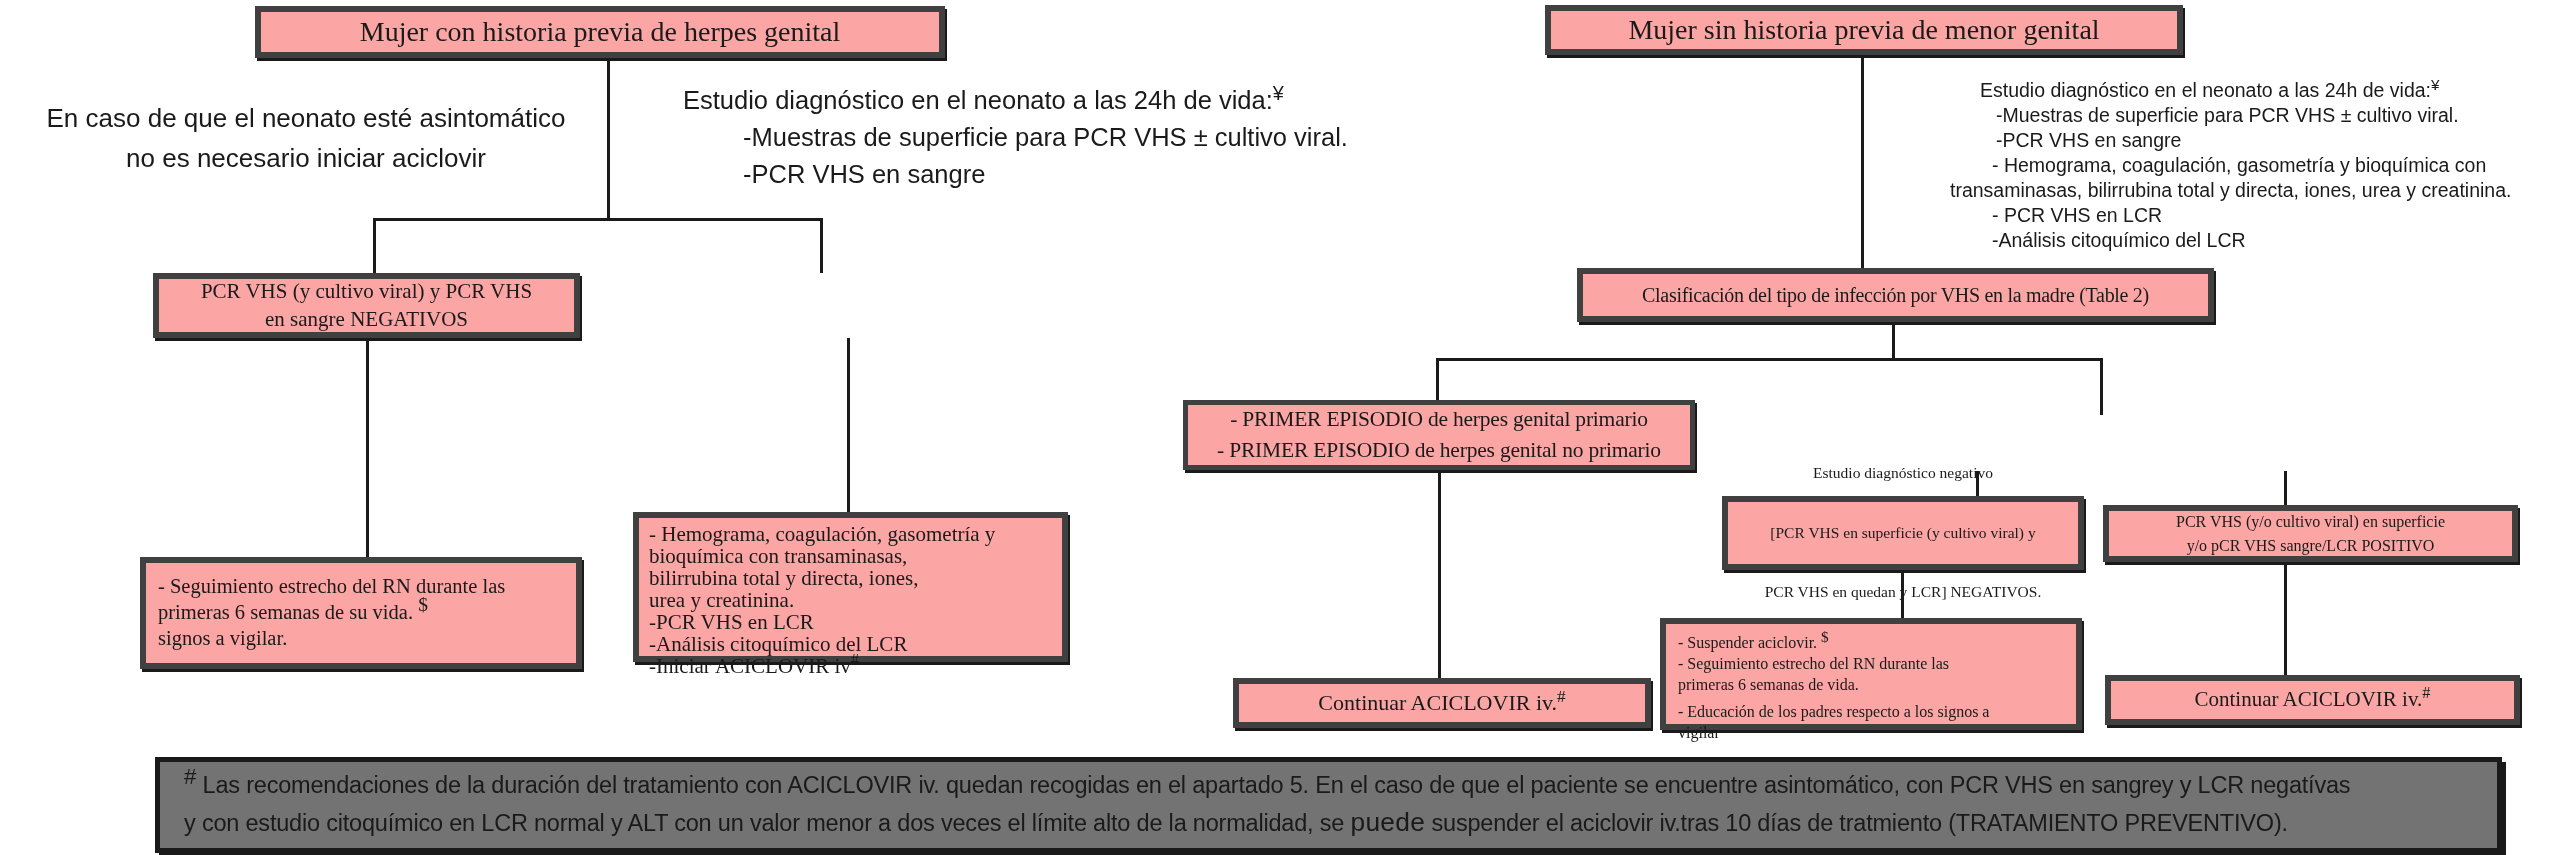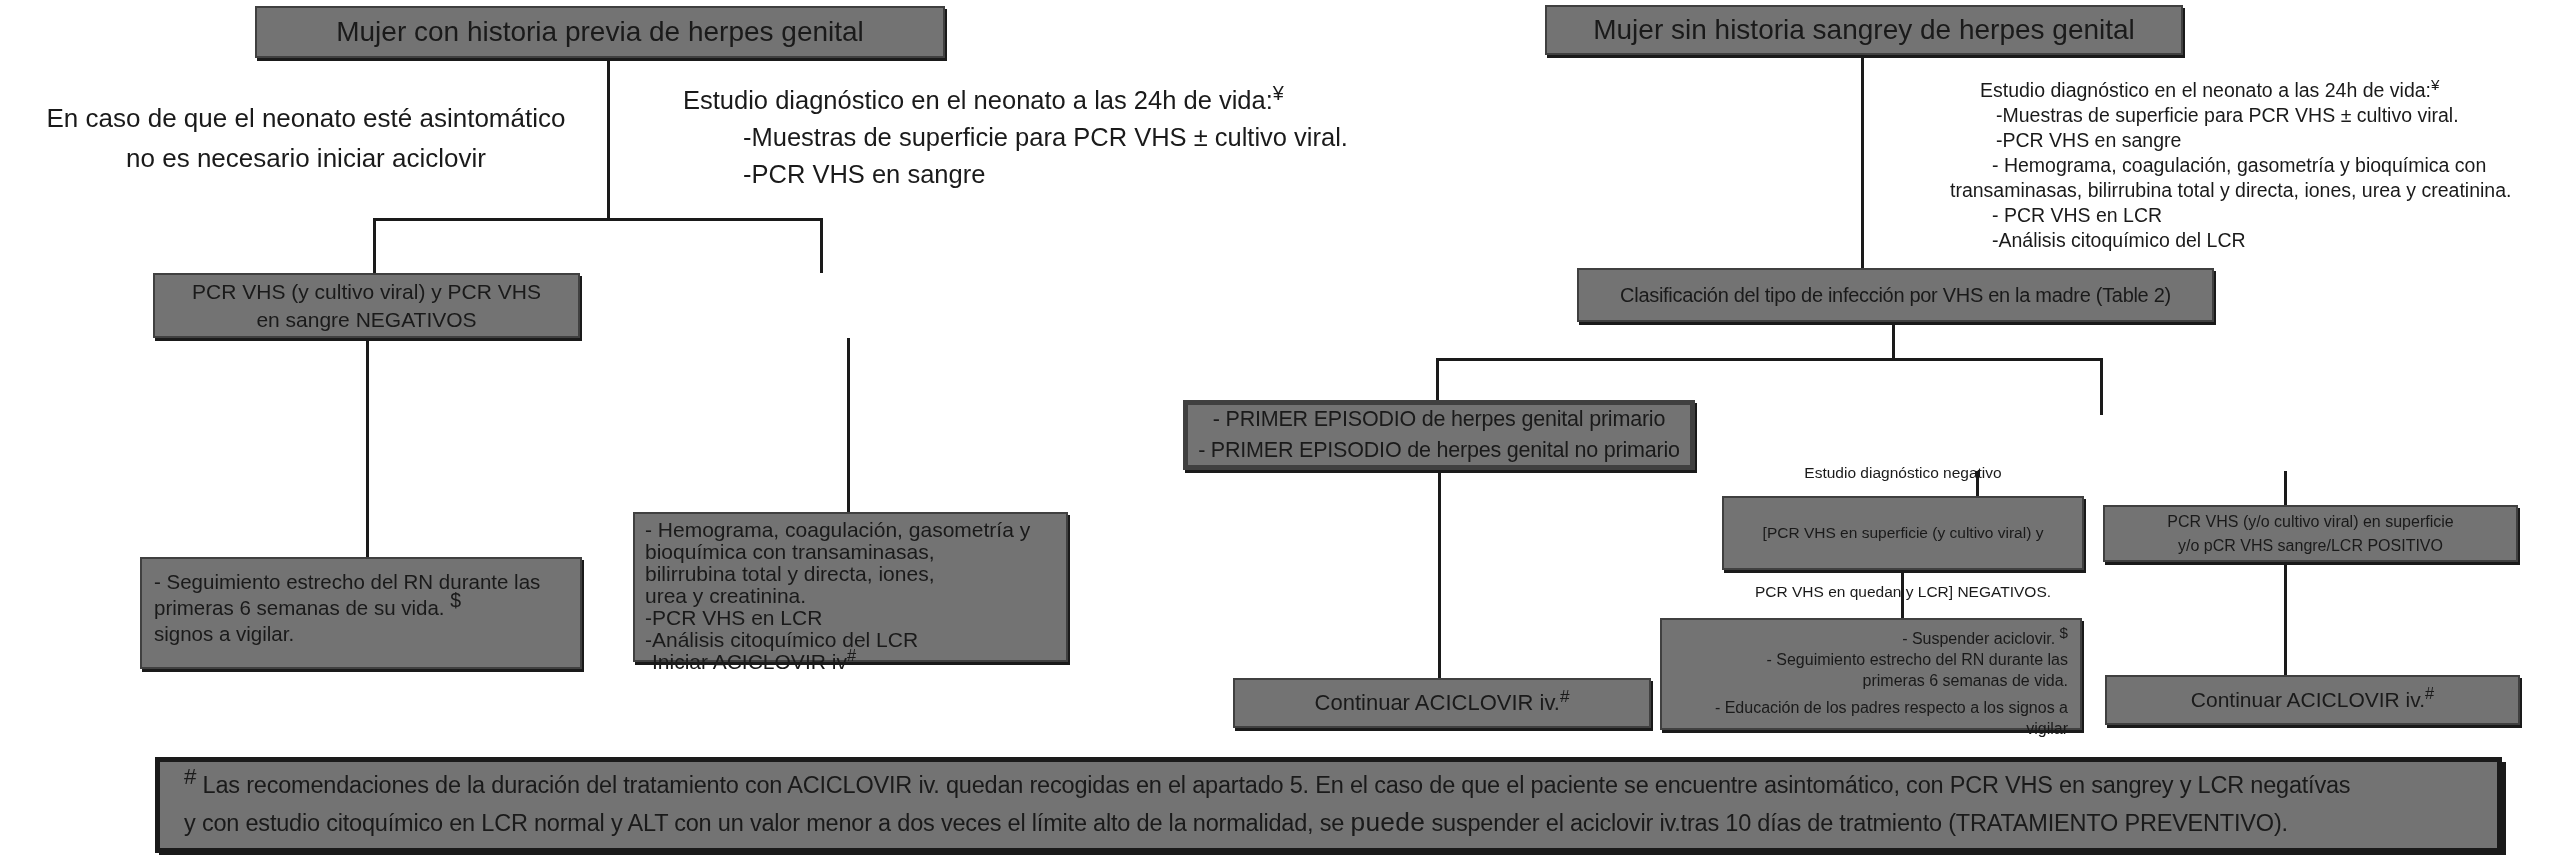--- a/index.html
+++ b/index.html
@@ -1,24 +1,24 @@
 <!DOCTYPE html>
 <html><head>
 <meta charset="utf-8">
 <style>
   html,body{margin:0;padding:0;background:#ffffff;}
   .canvas{
     position:relative;width:2560px;height:855px;background:#ffffff;
     font-family:"Liberation Sans","DejaVu Sans",sans-serif;color:#1a1a1a;overflow:hidden;
   }
   .box{
-    position:absolute;background:#737373;border:2px solid #404040;
+    position:absolute;background:#fca5a5;border:6px solid #404040;
     box-shadow:2px 3px 0 #1a1a1a;
     display:flex;flex-direction:column;align-items:center;justify-content:center;
-    text-align:center;line-height:1.32;box-sizing:border-box;
+    text-align:center;line-height:1.32;box-sizing:border-box;font-family:Liberation Serif, serif;
   }
   .box.thick{border-width:5px;}
   .box.la{align-items:flex-start;text-align:left;justify-content:flex-start;}
   .note{position:absolute;line-height:1.5;}
   .vline,.hline{position:absolute;background:#1a1a1a;}
   sup{font-size:0.78em;line-height:0;vertical-align:super;}
   .emph{font-size:1.12em;letter-spacing:0.3px;}
   .footer-box{
     position:absolute;background:#737373;border:5px solid #1a1a1a;box-shadow:4px 5px 0 #1a1a1a;
     box-sizing:border-box;display:flex;flex-direction:column;justify-content:center;
@@ -74,21 +74,21 @@
     <div>bilirrubina total y directa, iones,</div>
     <div>urea y creatinina.</div>
     <div>-PCR VHS en LCR</div>
     <div>-Análisis citoquímico del LCR</div>
     <div>
       <span>-Iniciar ACICLOVIR iv</span><sup>#</sup>
     </div>
   </div>
 
   <div class="box" style="left:1545px;top:5px;width:638px;height:50px;font-size:28px;">
-    <div>Mujer sin historia sangrey de herpes genital</div>
+    <div>Mujer sin historia previa de menor genital</div>
   </div>
 
   <div class="vline" style="left:1861px;top:55px;width:3px;height:213px;"></div>
 
 
   <div class="note" style="left:1950px;top:78px;width:612px;font-size:19.5px;line-height:1.28;">
     <div style="margin-left:30px;">
       <span>Estudio diagnóstico en el neonato a las 24h de vida:</span><sup>¥</sup>
     </div>
     <div style="margin-left:46px;">-Muestras de superficie para PCR VHS ± cultivo viral.</div>
@@ -125,21 +125,21 @@
   </div>
 
   <div class="box" style="left:2103px;top:505px;width:415px;height:57px;font-size:16px;line-height:1.45;">
     <div>PCR VHS (y/o cultivo viral) en superficie</div>
     <div>y/o pCR VHS sangre/LCR POSITIVO</div>
   </div>
 
   <div class="vline" style="left:1901px;top:570px;width:3px;height:48px;"></div>
   <div class="vline" style="left:2284px;top:562px;width:3px;height:116px;"></div>
 
-  <div class="box la" style="left:1660px;top:618px;width:422px;height:112px;font-size:16px;padding:8px 12px;line-height:1.32;align-items:flex-end;">
+  <div class="box la" style="left:1660px;top:618px;width:422px;height:112px;font-size:16px;padding:8px 12px;line-height:1.32;">
     <div>
       <span>- Suspender aciclovir.</span> <sup style="font-size:0.95em;">$</sup>
     </div>
     <div>- Seguimiento estrecho del RN durante las</div>
     <div>primeras 6 semanas de  vida.</div>
     <div style="margin-top:6px;">- Educación de los padres respecto a los signos a</div>
     <div>vigilar</div>
   </div>
 
   <div class="box" style="left:1233px;top:678px;width:418px;height:50px;font-size:22px;">

